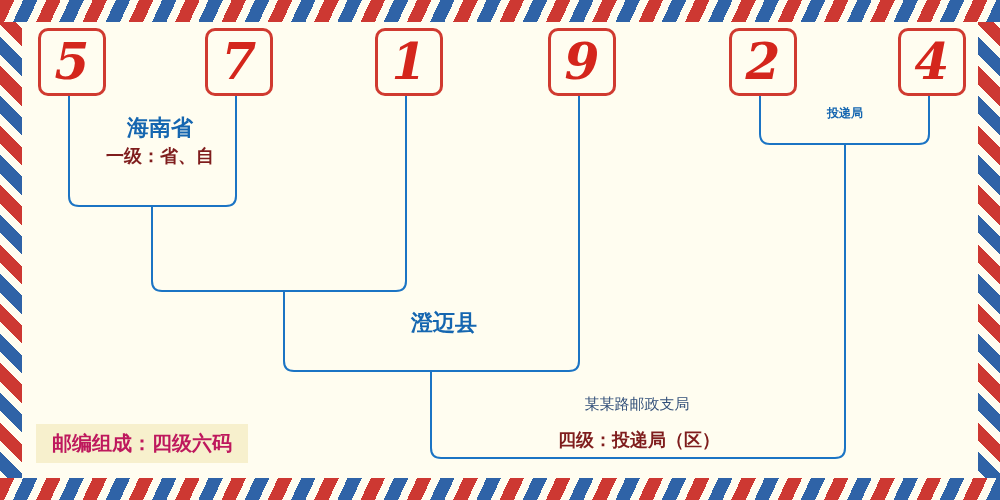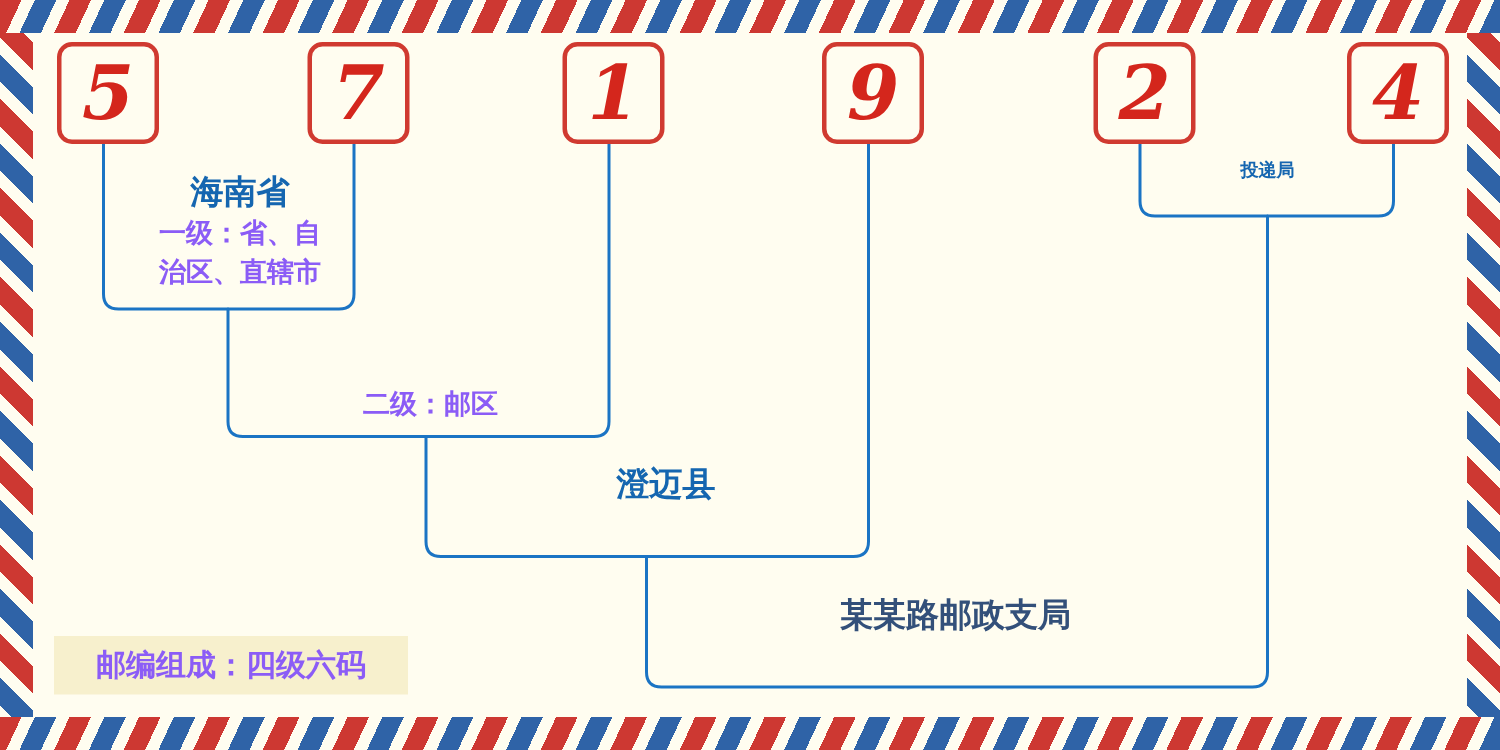--- a/index.html
+++ b/index.html
@@ -55,30 +55,30 @@
   }
 
   .lbl {
     position: absolute;
     transform: translateX(-50%);
     white-space: nowrap;
     text-align: right;
   }
   .blue-bold { color: #1566b0; font-weight: bold; font-size: 22px; }
   .blue-bold.sm { font-size: 12px; }
-  .red-lbl { color: #8b5cf6; font-size: 18px; font-weight: 600; line-height: 26px; }
-  .navy-bold { color: #33507a; font-weight: bold; font-size: 22px; }
+  .red-lbl { color: #7f1d1d; font-size: 18px; font-weight: 600; line-height: 26px; }
+  .navy-bold { color: #33507a; font-weight: normal; font-size: 15px; }
   .footer-badge {
     position: absolute;
     left: 36px; top: 424px;
     background: #f7f0cd;
-    color: #8b5cf6;
+    color: #be185d;
     font-weight: bold;
     font-size: 20px;
-    padding: 6px 28px;
+    padding: 6px 16px;
     white-space: nowrap;
   }
 </style>
 </head>
 <body>
 
 <div class="stage">
 
   <div class="stripe v left"></div>
   <div class="stripe v right"></div>
@@ -108,26 +108,25 @@
   <div class="digit-box" style="left:729px">
     <span class="digit">2</span>
   </div>
   <div class="digit-box" style="left:898px">
     <span class="digit">4</span>
   </div>
 
   <div class="lbl blue-bold" style="left:160px; top:113px">海南省</div>
   <div class="lbl red-lbl" style="left:160px; top:143px">
     <div>一级：省、自</div>
-    <div>治区、直辖市</div>
   </div>
 
-  <div class="lbl red-lbl" style="left:287px; top:257px">二级：邮区</div>
 
   <div class="lbl blue-bold" style="left:444px; top:308px">澄迈县</div>
 
   <div class="lbl blue-bold sm" style="left:845px; top:105px">投递局</div>
 
   <div class="lbl navy-bold" style="left:637px; top:395px">某某路邮政支局</div>
+  <div class="lbl red-lbl" style="left:639px; top:427px">四级：投递局（区）</div>
 
   <div class="footer-badge">邮编组成：四级六码</div>
 
 </div>
 
 </body></html>

